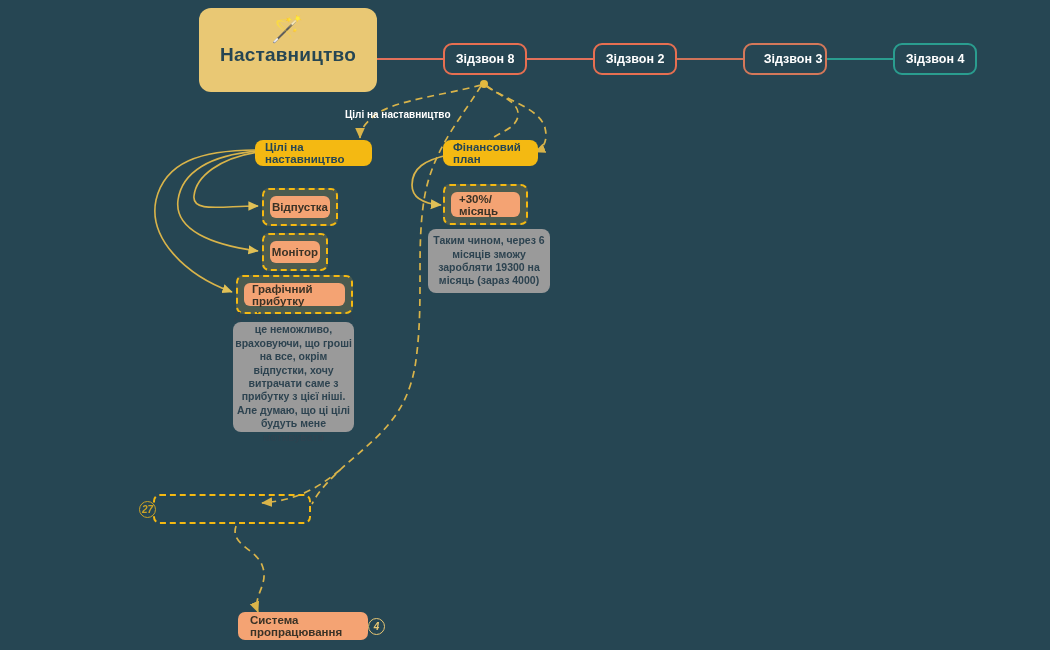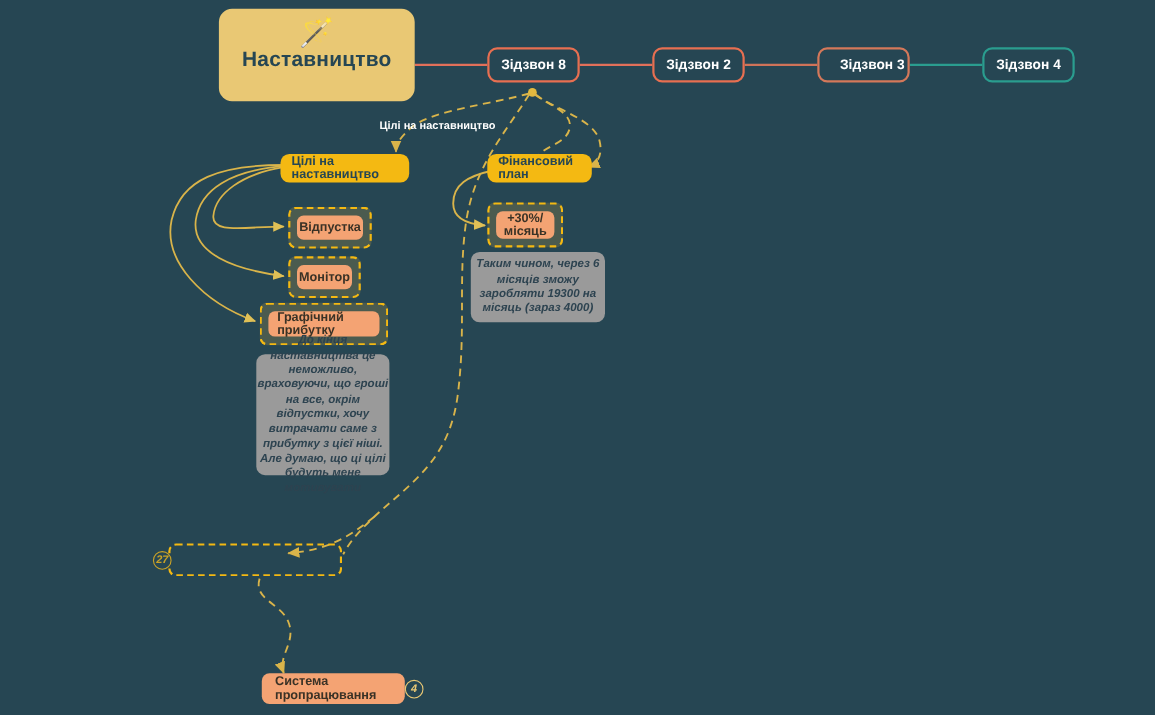--- a/index.html
+++ b/index.html
@@ -46,37 +46,37 @@
 
   
   .sel{
     position:absolute;box-sizing:border-box;
     background:#4b5b4f;border:2px dashed #f4b912;border-radius:7px;
     display:flex;align-items:center;justify-content:center;
   }
   .sel.s-vid{left:262px;top:188px;width:76px;height:38px;}
   .sel.s-mon{left:262px;top:233px;width:66px;height:38px;}
   .sel.s-tab{left:236px;top:275px;width:117px;height:39px;}
-  .sel.s-30{left:443px;top:184px;width:69px;height:41px;text-align:center;}
+  .sel.s-30{left:443px;top:184px;width:85px;height:41px;}
 
   .salmon{
     background:#f4a373;color:#3a3226;border-radius:6px;
     font-size:11.5px;font-weight:bold;
     display:flex;align-items:center;justify-content:center;
     box-sizing:border-box;padding:0 8px;
   }
   .sel .salmon{width:calc(100% - 12px);height:calc(100% - 12px);}
 
   
   .note{
     position:absolute;box-sizing:border-box;
     background:#9a9a9a;border-radius:8px;color:#2d4350;
     font-size:10.5px;font-weight:bold;line-height:1.28;
     text-align:center;padding:9px 0;
-    display:flex;align-items:center;justify-content:center;font-style:italic;
+    display:flex;align-items:center;justify-content:center;
   }
   .note.n-goals{left:233px;top:322px;width:121px;height:110px;}
   .note.n-fin{left:428px;top:229px;width:122px;height:64px;}
 
   
   .sel.s-refl{
     left:153px;top:494px;width:158px;height:30px;
     background:transparent;border:2px dashed #f4b912;
   }
   .refl-inner{

